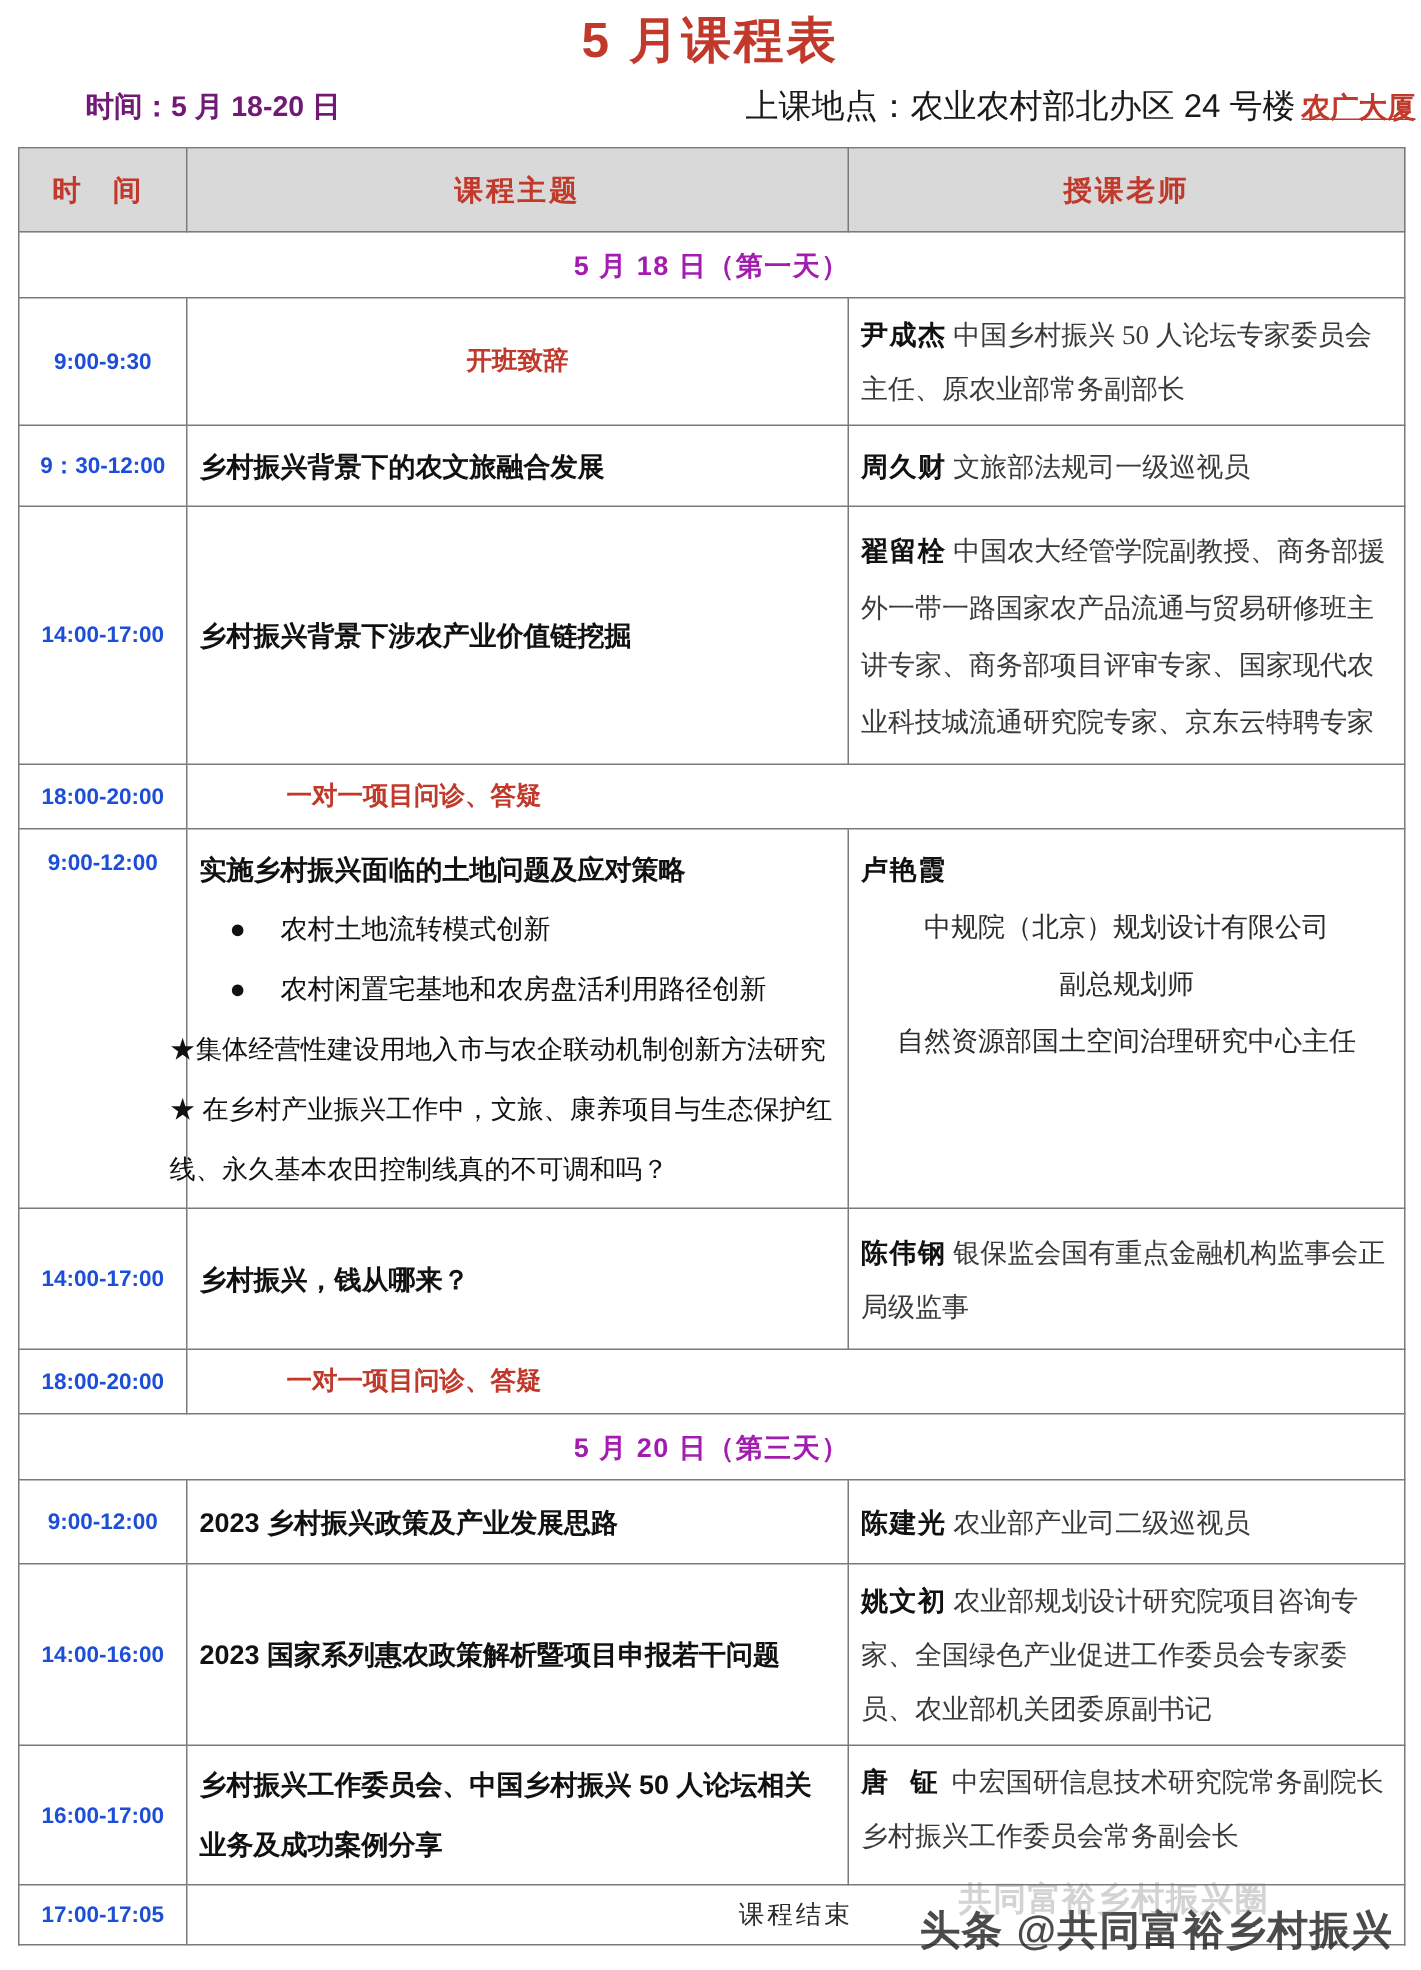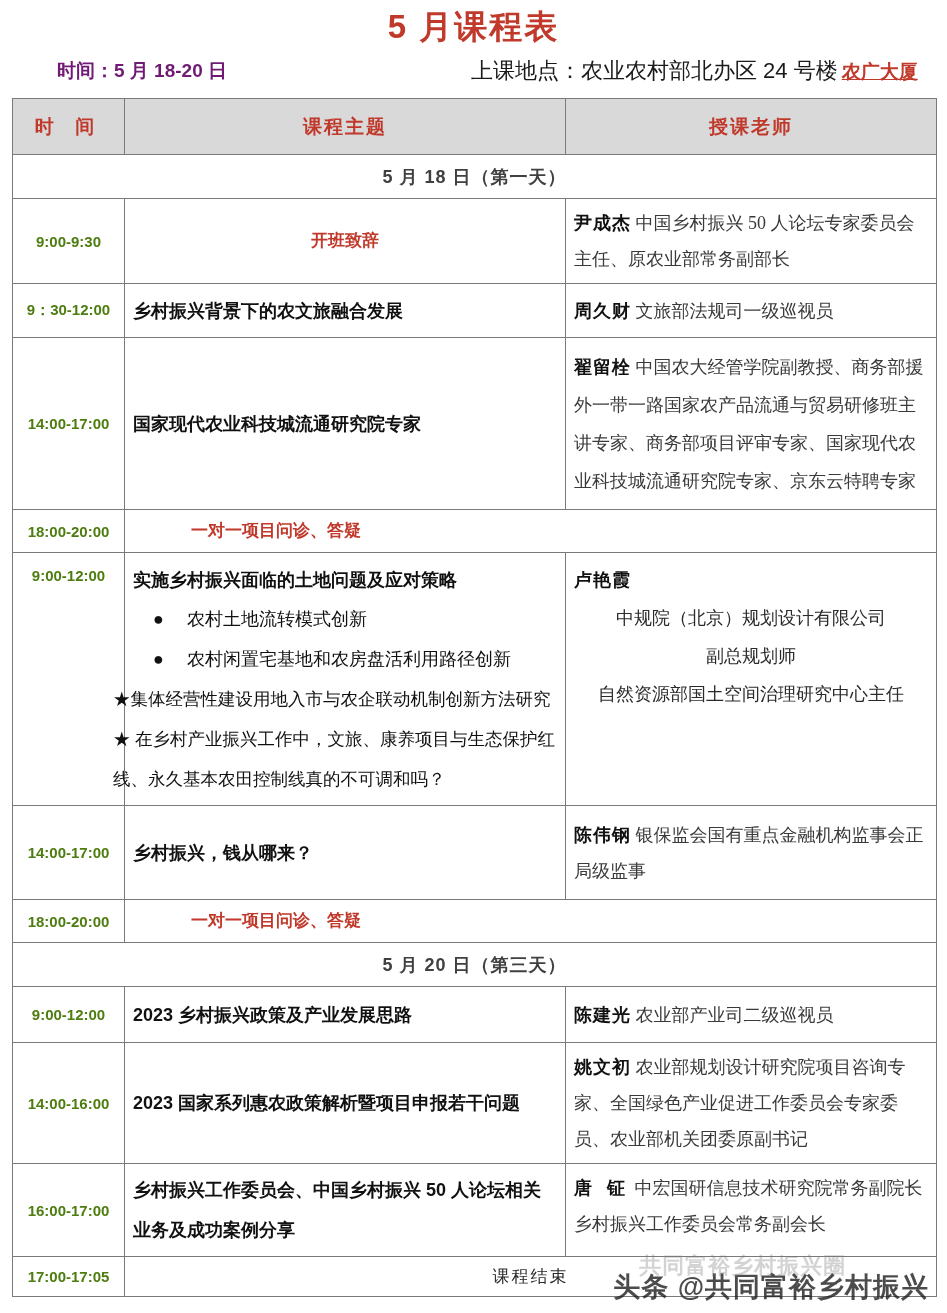--- a/index.html
+++ b/index.html
@@ -46,21 +46,21 @@
     left: 57px;
     top: 4px;
     font-family: "Liberation Sans", "DejaVu Sans", sans-serif;
     font-weight: bold;
     font-size: 19px;
     color: #701a75;
     white-space: nowrap;
   }
   .meta-place {
     position: absolute;
-    left: 471px;
+    left: 497px;
     top: 2px;
     font-size: 22px;
     color: #1a1a1a;
     white-space: nowrap;
     font-family: "Liberation Sans", "DejaVu Sans", sans-serif;
   }
   .meta-place .venue {
     color: #c0392b;
     font-weight: bold;
     font-size: 19px;
@@ -99,31 +99,31 @@
   }
   thead th.col-time { letter-spacing: 8px; padding-left: 8px; }
 
   
   td.day-row {
     text-align: center;
     font-family: "Liberation Sans", "DejaVu Sans", sans-serif;
     font-weight: bold;
     font-size: 18px;
     height: 44px;
-    color: #404040;
+    color: #a21caf;
     letter-spacing: 1px;
   }
 
   
   td.time {
     text-align: center;
     font-family: "Liberation Sans", "DejaVu Sans", sans-serif;
     font-weight: bold;
     font-size: 15px;
-    color: #4d7c0f;
+    color: #1d4ed8;
     white-space: nowrap;
     padding-left: 2px;
     padding-right: 2px;
   }
 
   
   td.topic {
     font-family: "Liberation Sans", "DejaVu Sans", sans-serif;
     font-weight: bold;
     font-size: 18px;
@@ -257,21 +257,21 @@
       </tr>
 
       <tr>
         <td class="time">9：30-12:00</td>
         <td class="topic" style="height:54px">乡村振兴背景下的农文旅融合发展</td>
         <td class="teacher"><span class="tname">周久财</span> <span class="tdesc">文旅部法规司一级巡视员</span></td>
       </tr>
 
       <tr>
         <td class="time">14:00-17:00</td>
-        <td class="topic" style="height:172px">国家现代农业科技城流通研究院专家</td>
+        <td class="topic" style="height:172px">乡村振兴背景下涉农产业价值链挖掘</td>
         <td class="teacher" style="vertical-align:top;padding-top:10px;line-height:38px"><span class="tname">翟留栓</span> <span class="tdesc">中国农大经管学院副教授、商务部援外一带一路国家农产品流通与贸易研修班主讲专家、商务部项目评审专家、国家现代农业科技城流通研究院专家、京东云特聘专家</span></td>
       </tr>
 
       <tr>
         <td class="time">18:00-20:00</td>
         <td class="topic merged-red" colspan="2" style="height:42px">一对一项目问诊、答疑</td>
       </tr>
 
 
       <tr>

